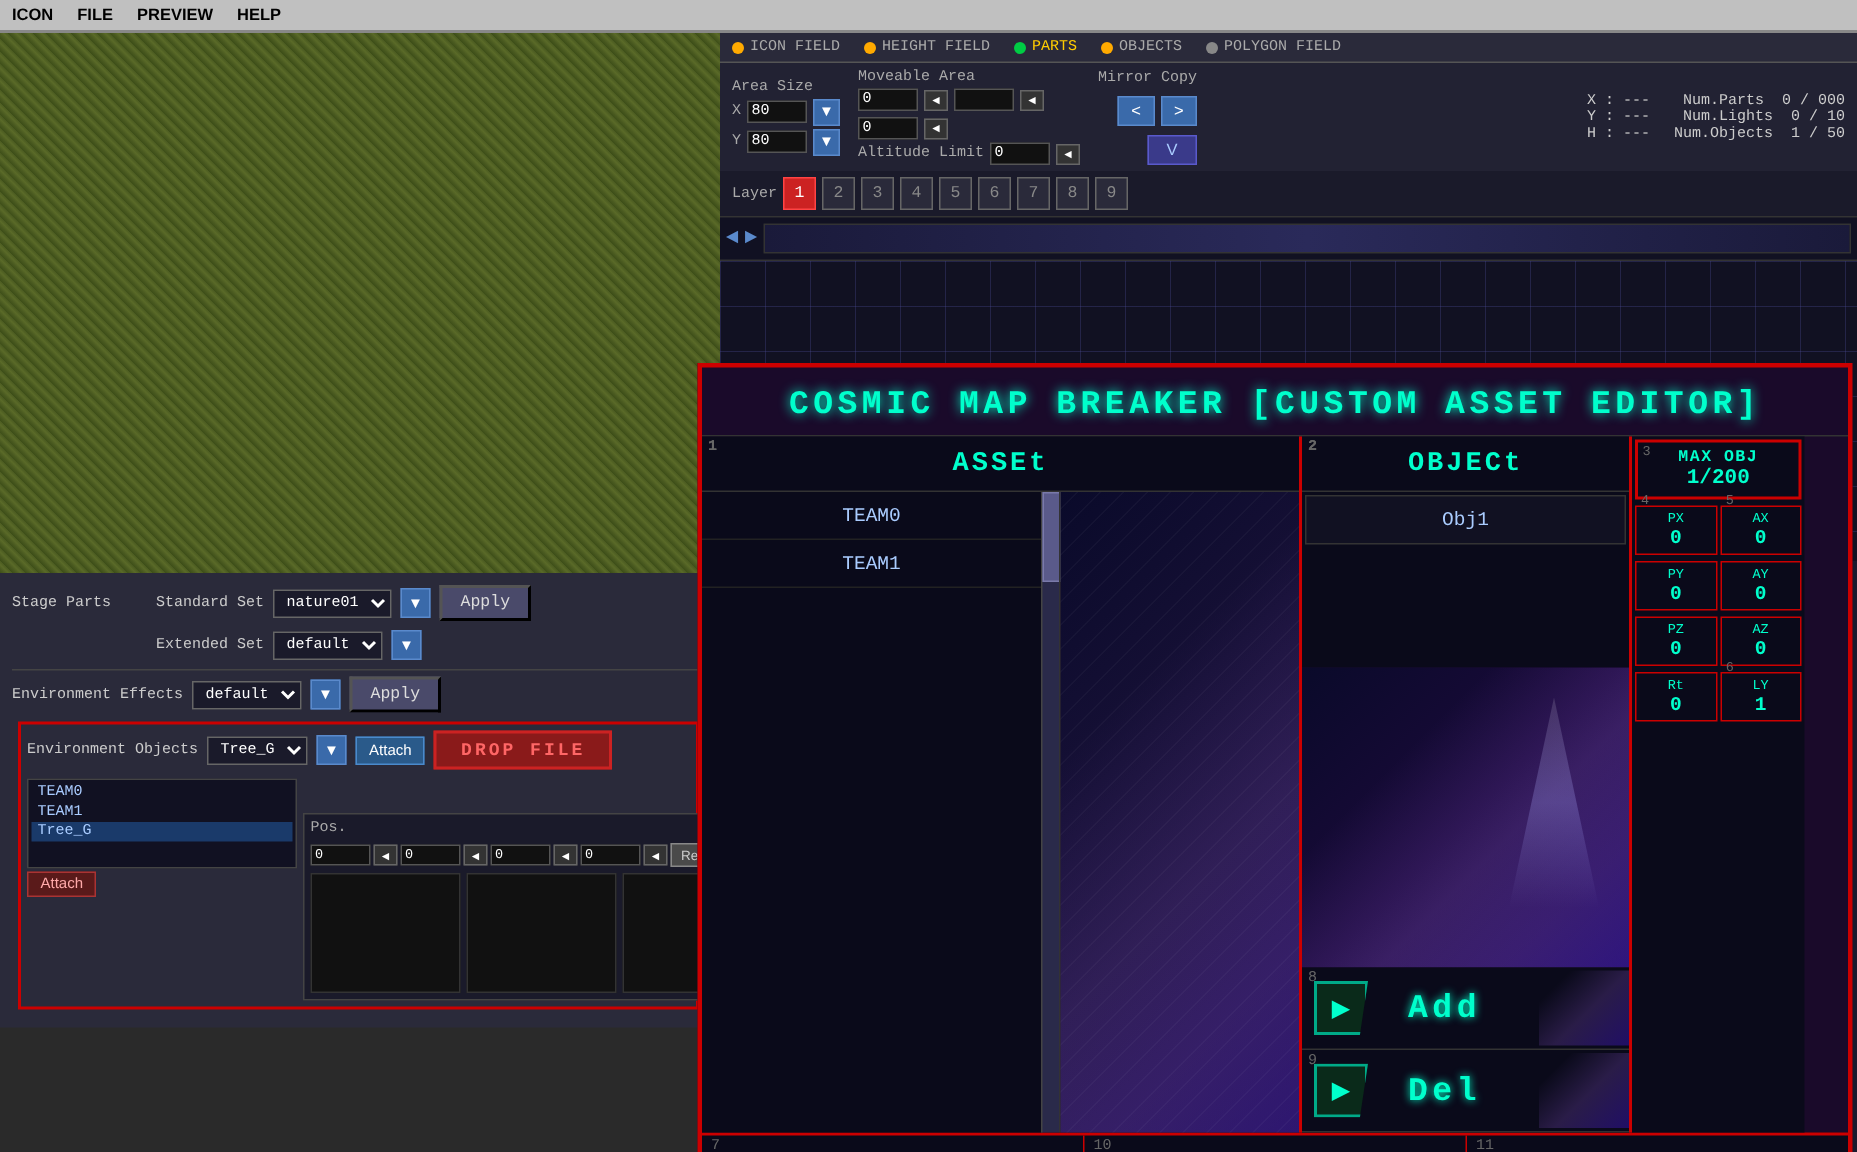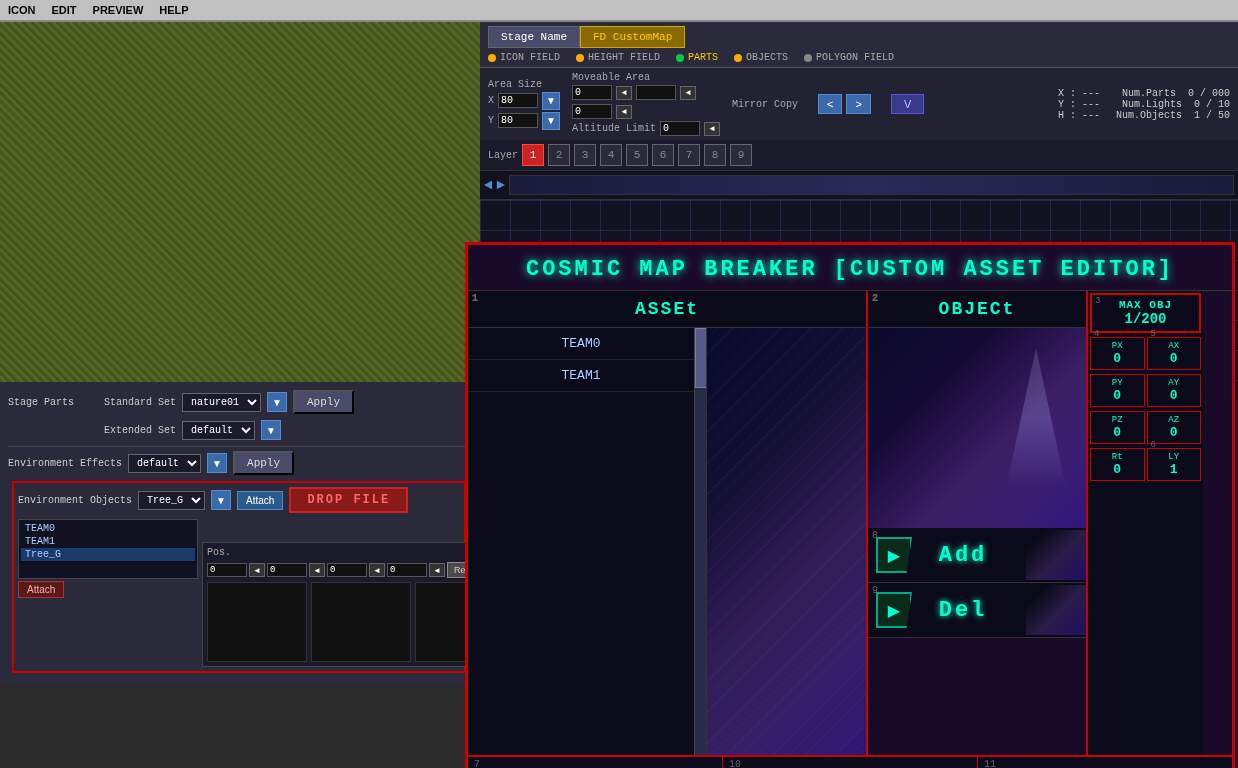--- a/index.html
+++ b/index.html
@@ -871,21 +871,21 @@
       flex: 1;
       background: #0a0a1a;
       overflow-y: auto;
     }
   </style>
 </head>
 <body>
 
 <div id="menu-bar">
   <span class="menu-item">ICON</span>
-  <span class="menu-item">EDIT</span>
+  <span class="menu-item">FILE</span>
   <span class="menu-item">PREVIEW</span>
   <span class="menu-item">HELP</span>
 </div>
 
 <div id="main-layout">
 
   <div id="left-panel">
 
     <div id="stage-canvas">
       <div class="grass-texture"></div>
@@ -971,24 +971,20 @@
             </div>
           </div>
         </div>
       </div>
     </div>
   </div>
 
   <div id="right-panel">
 
     <div id="top-bar">
-      <div class="tab-container">
-        <button class="tab-btn active">Stage Name</button>
-        <button class="tab-btn yellow-tab">FD CustomMap</button>
-      </div>
 
       <div class="field-tabs">
         <div class="field-tab">
           <span class="dot-icon"></span>
           <span>ICON FIELD</span>
         </div>
         <div class="field-tab">
           <span class="dot-icon"></span>
           <span>HEIGHT FIELD</span>
         </div>
@@ -1035,21 +1031,21 @@
           <input type="text" class="num-input" value="0" style="">
           <button class="pos-btn">◄</button>
         </div>
         <div style="display:flex; align-items:center; gap:4px;">
           <span class="ctrl-label">Altitude Limit</span>
           <input type="text" class="num-input" value="0" style="">
           <button class="pos-btn">◄</button>
         </div>
       </div>
 
-      <div style="display:flex; flex-direction:row; gap:20px; align-items:center;">
+      <div style="display:flex; flex-direction:column; gap:6px; align-items:flex-end;">
         <span class="ctrl-label">Mirror Copy</span>
         <div style="display:flex; gap:4px;">
           <button class="mirror-btn">&lt;</button>
           <button class="mirror-btn">&gt;</button>
         </div>
         <button class="v-btn">V</button>
       </div>
 
       <div style="display:flex; flex-direction:column; gap:2px; margin-left:auto;">
         <div style="display:flex; gap:16px;">
@@ -1116,20 +1112,23 @@
             <div class="asset-preview-stripe"></div>
           </div>
         </div>
       </div>
 
       <div id="object-col">
         <div id="object-header">
           <span style="position:absolute;top:2px;left:4px;color:#666;font-size:10px;">2</span>
           <span>OBJECt</span>
         </div>
+        <div class="object-list">
+          <div class="object-item">Obj1</div>
+        </div>
         <div class="object-preview">
           <div class="preview-shape"></div>
           <div class="preview-shape2"></div>
         </div>
 
         <div class="action-btn-row" id="add-row">
           <button class="play-icon-btn">▶</button>
           <span class="action-label">Add</span>
           <div class="action-preview">
             <div class="action-preview-shape"></div>

